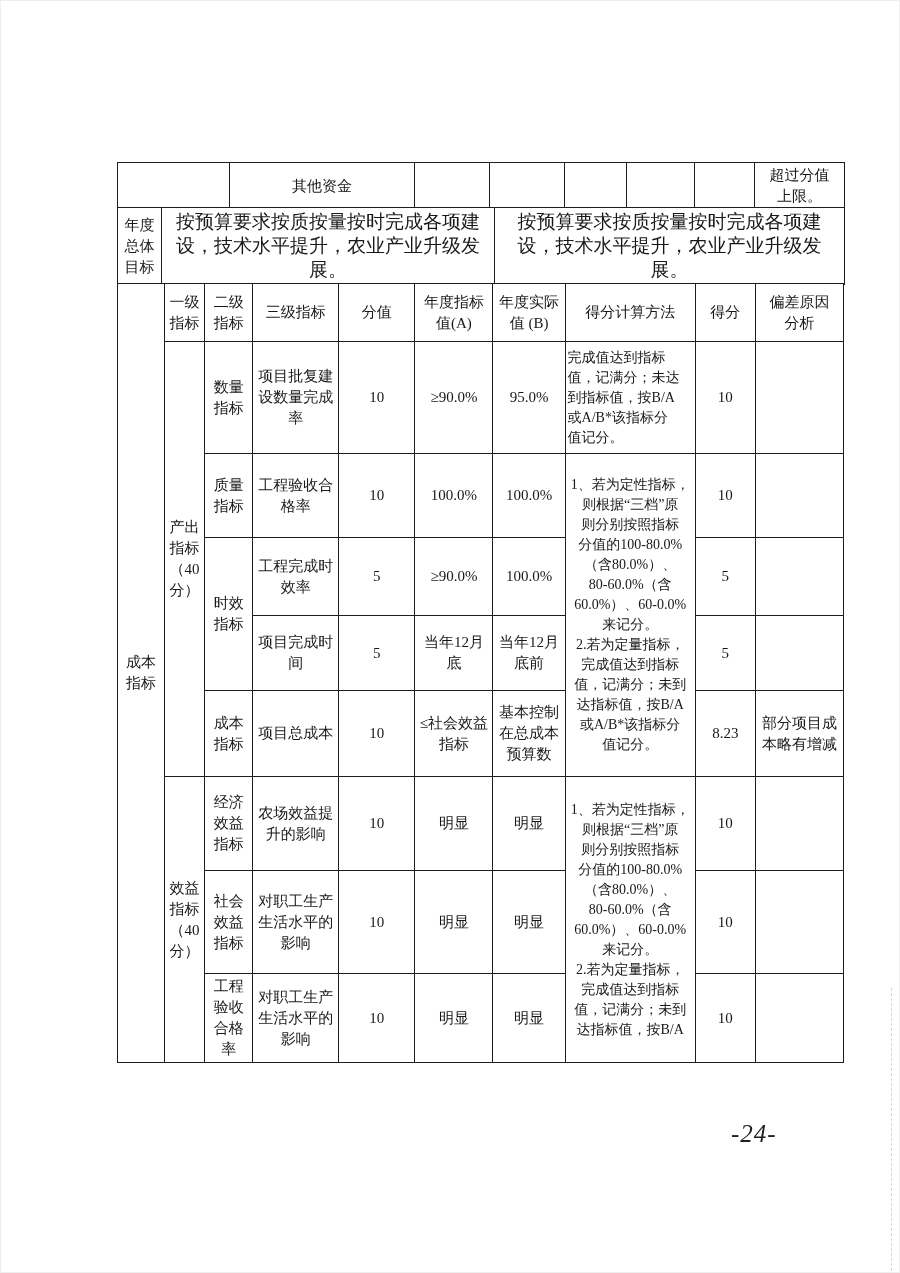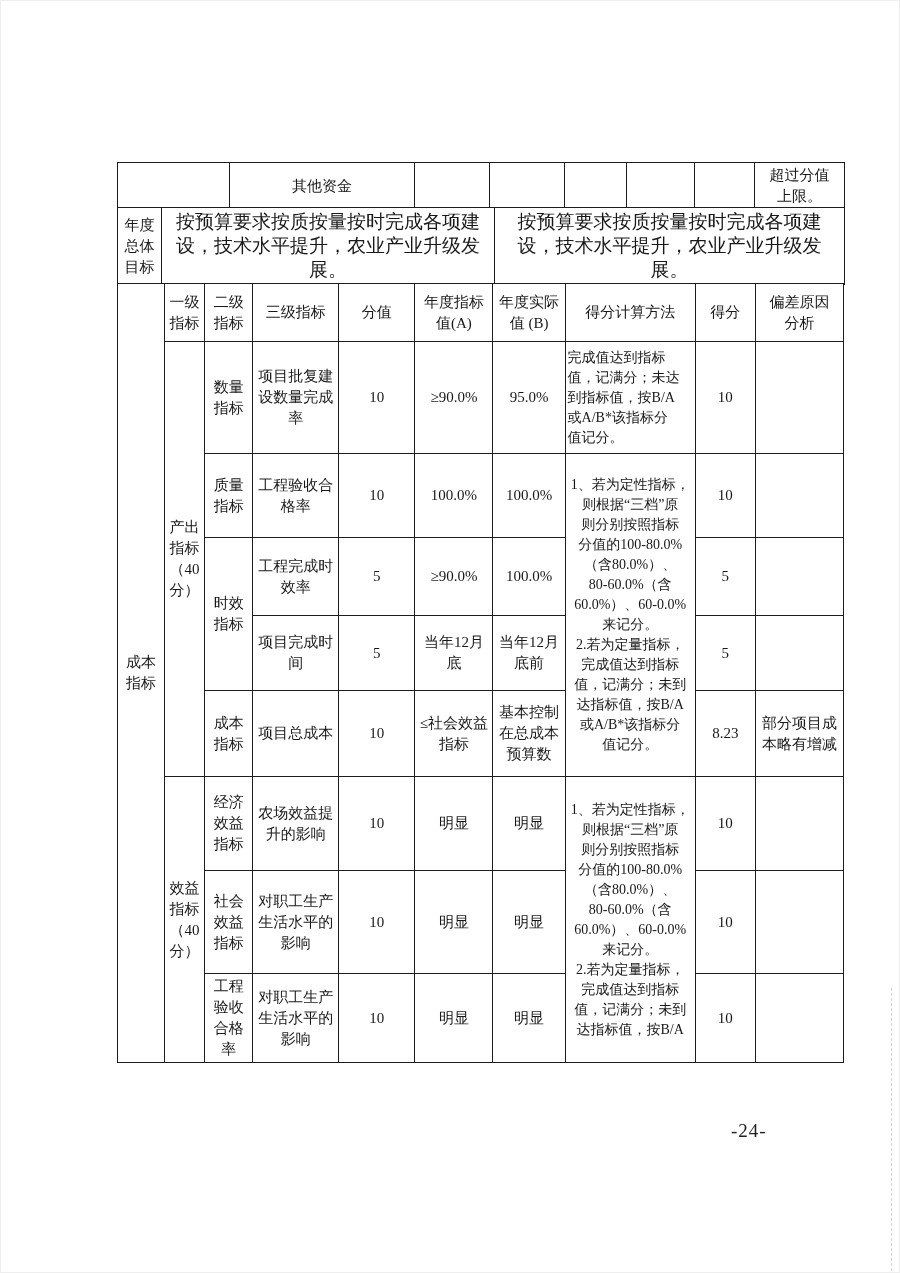--- a/index.html
+++ b/index.html
@@ -19,22 +19,23 @@
     font-size:15px;line-height:21px;
     padding:2px 3px;
     word-break:break-all;
   }
   .pre{white-space:pre-line;}
   .left{text-align:left;}
   .method{font-size:14px;line-height:20px;padding:2px 2px;}
   .goal-text{font-size:19px;line-height:24px;padding:2px 6px;}
   .page-number{
     position:absolute;left:731px;top:1120px;
-    font-size:19px;letter-spacing:1px;color:#222;
+    font-size:25px;letter-spacing:1px;color:#222;
     font-family:"Liberation Serif","DejaVu Serif",serif;
+    font-style:italic;
   }
   .scan-line{
     position:absolute;left:891px;top:988px;height:283px;width:0;
     border-left:1px dashed #c4c4c4;opacity:.7;
   }
 </style>
 </head>
 <body>
 
 <div class="page-frame"></div>

